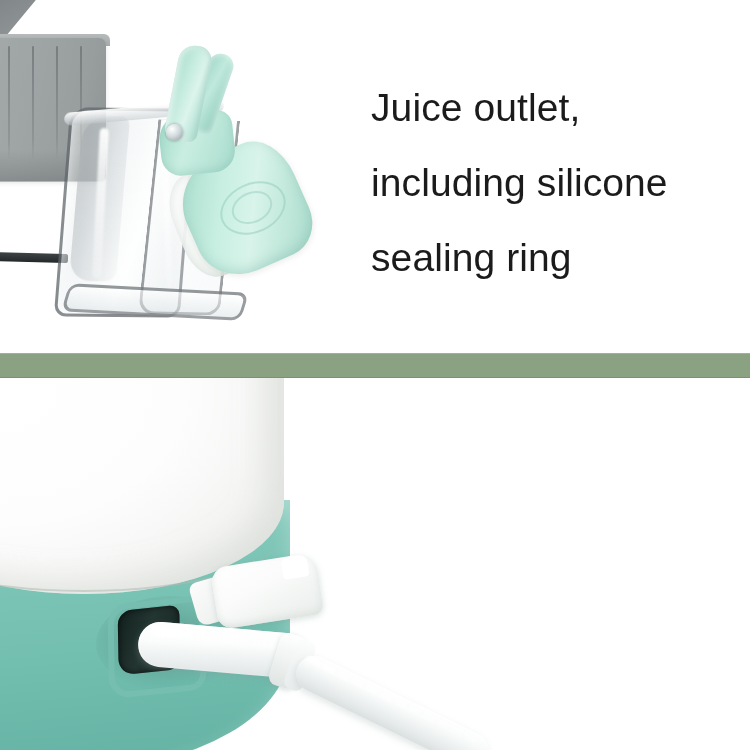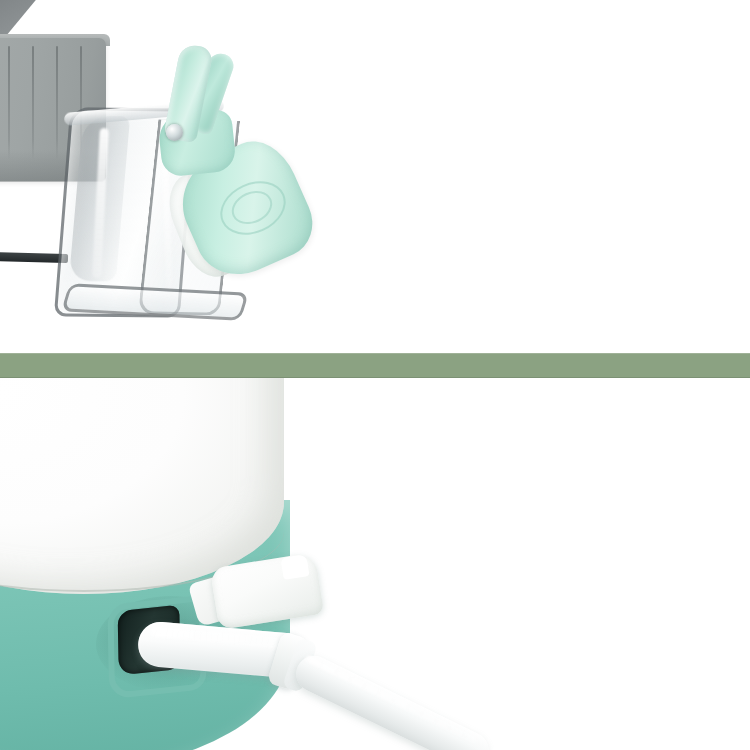--- a/index.html
+++ b/index.html
@@ -466,20 +466,23 @@
       <div class="silicone-seal"></div>
       <div class="cap-flap"></div>
       <div class="cap-ring-1"></div>
       <div class="cap-ring-2"></div>
       <div class="cap-hub"></div>
       <div class="cap-lever-2"></div>
       <div class="cap-lever"></div>
       <div class="cap-pin"></div>
     </div>
 
+    <div class="caption" id="caption-top">Juice outlet,
+including silicone
+sealing ring</div>
   </div>
 
   <div id="divider"></div>
 
   <div class="panel" id="panel-bottom">
 
     <div id="photo-bottom">
       <div class="base-ring"></div>
       <div class="base-ring-top"></div>
       <div class="cup-body"></div>

